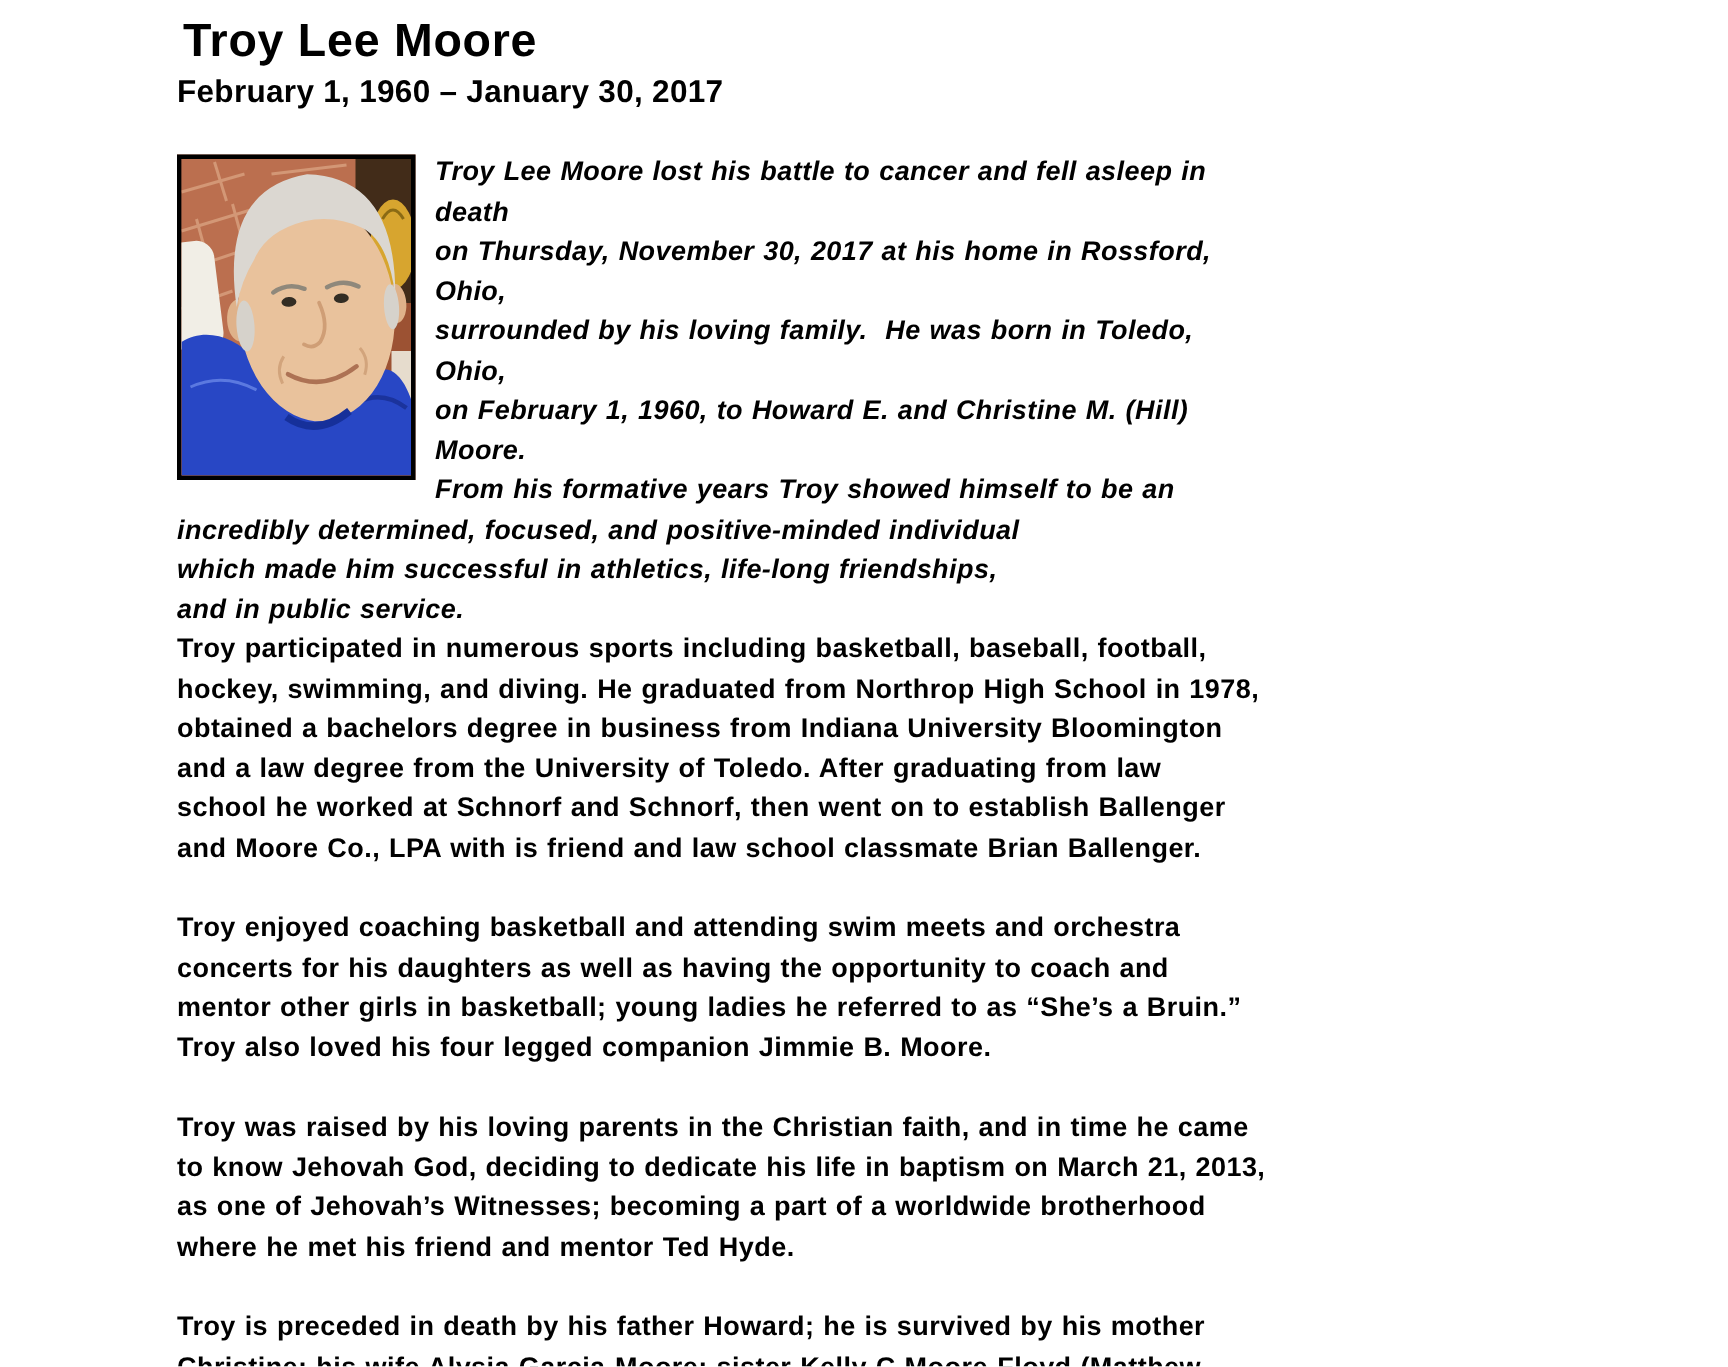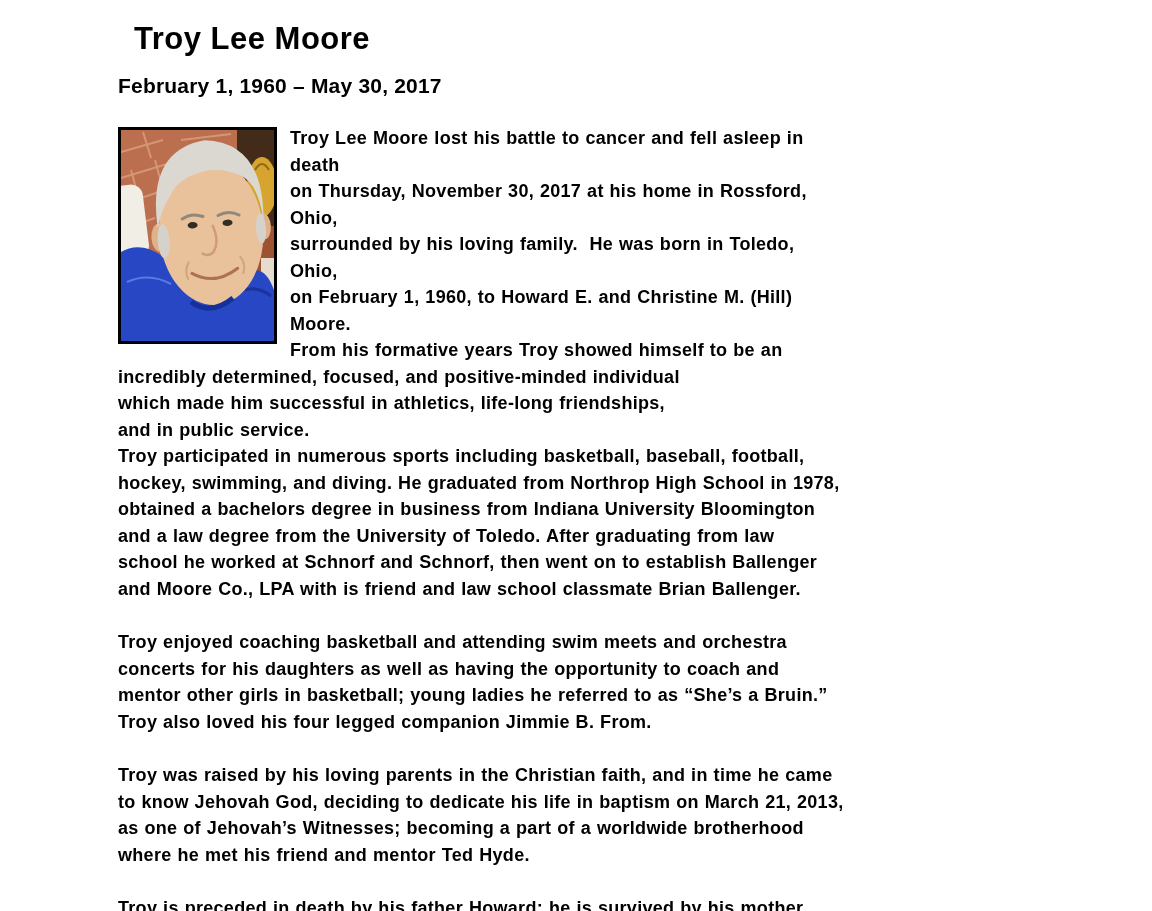--- a/index.html
+++ b/index.html
@@ -11,30 +11,30 @@
     padding: 4px 30px 0 118px;
     background: #ffffff;
     color: #000000;
     font-family: "Liberation Sans", sans-serif;
     font-weight: bold;
     overflow: hidden;
   }
   h1.name {
     font-size: 31px;
     line-height: 37px;
-    margin: 16px;
+    margin: 4px;
     letter-spacing: 0.5px;
   }
   .dates {
     font-size: 21px;
     line-height: 26px;
     margin-top: 2px;
     letter-spacing: 0.2px;
   }
-  .content { margin-top: 26px; }
+  .content { margin-top: 26px; font-style: italic; }
   .content::after { content: ""; display: block; clear: both; }
   .photo {
     float: left;
     width: 153px;
     height: 211px;
     border: 3px solid #000000;
     margin: 2px 13px 0 0;
     background: #b96f4f;
   }
   .photo svg { display: block; width: 100%; height: 100%; }
@@ -48,21 +48,21 @@
     white-space: pre-wrap;
   }
   .content p.para { margin-bottom: 0; max-width: 700px; }
 </style>
 </head>
 <body>
 
 <div class="page">
 
   <h1 class="name">Troy Lee Moore</h1>
-  <div class="dates">February 1, 1960 – May 30, 2017</div>
+  <div class="dates">February 1, 1960 – January 30, 2017</div>
 
   <div class="content">
 
     <div class="photo" title="Portrait photo with black frame: smiling man with short white hair in a royal blue shirt, brick wall and gold ornament behind him, white pillow at left">
       <svg viewBox="0 0 153 211" preserveAspectRatio="none">
 
         <rect x="0" y="0" width="153" height="211" fill="#bb6f4f"></rect>
         <g stroke="#dba583" stroke-width="2" opacity="0.75" fill="none">
           <path d="M0,22 L42,10"></path>
           <path d="M0,48 L46,34"></path>
@@ -118,21 +118,21 @@
 
   <p class="para">Troy participated in numerous sports including basketball, baseball, football,
 hockey, swimming, and diving. He graduated from Northrop High School in 1978,
 obtained a bachelors degree in business from Indiana University Bloomington
 and a law degree from the University of Toledo. After graduating from law
 school he worked at Schnorf and Schnorf, then went on to establish Ballenger
 and Moore Co., LPA with is friend and law school classmate Brian Ballenger.</p>
   <p class="para">Troy enjoyed coaching basketball and attending swim meets and orchestra
 concerts for his daughters as well as having the opportunity to coach and
 mentor other girls in basketball; young ladies he referred to as “She’s a Bruin.”
-Troy also loved his four legged companion Jimmie B. From.</p>
+Troy also loved his four legged companion Jimmie B. Moore.</p>
   <p class="para">Troy was raised by his loving parents in the Christian faith, and in time he came
 to know Jehovah God, deciding to dedicate his life in baptism on March 21, 2013,
 as one of Jehovah’s Witnesses; becoming a part of a worldwide brotherhood
 where he met his friend and mentor Ted Hyde.</p>
   <p class="para">Troy is preceded in death by his father Howard; he is survived by his mother
 Christine; his wife Alysia Garcia-Moore; sister Kelly C Moore-Floyd (Matthew
 Floyd); daughters Kaitlin, Kelsey, Mackenzie, Seattle and Sydney and extended
 son Sam Rudolph who had a special place in his heart.</p>
 
 </div>

